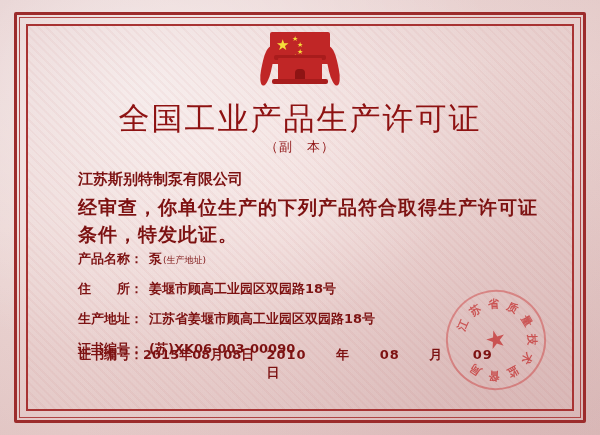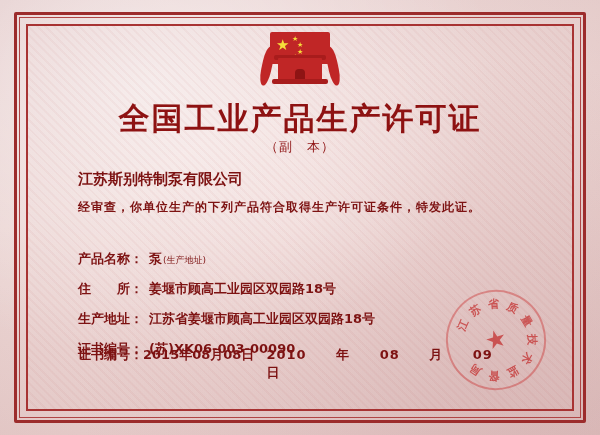--- a/index.html
+++ b/index.html
@@ -161,21 +161,21 @@
 
   
   .title {
     position: absolute;
     top: 70px;
     left: 0;
     right: 0;
     text-align: center;
     font-family: "DejaVu Sans", "Liberation Sans", sans-serif;
     font-size: 31px;
-    font-weight: bold;
+    font-weight: normal;
     letter-spacing: 2px;
     color: #8e1212;
   }
   .subtitle {
     position: absolute;
     top: 110px;
     left: 0;
     right: 0;
     text-align: center;
     font-family: "DejaVu Sans", "Liberation Sans", sans-serif;
@@ -193,21 +193,21 @@
     font-size: 15px;
     font-weight: bold;
     color: #7d1212;
   }
   .para {
     position: absolute;
     top: 166px;
     left: 48px;
     right: 30px;
     font-family: "DejaVu Sans", "Liberation Sans", sans-serif;
-    font-size: 12px;
+    font-size: 19px;
     font-weight: bold;
     line-height: 27px;
     color: #7d1212;
     letter-spacing: 1px;
   }
   .fields {
     position: absolute;
     top: 222px;
     left: 48px;
     right: 34px;

